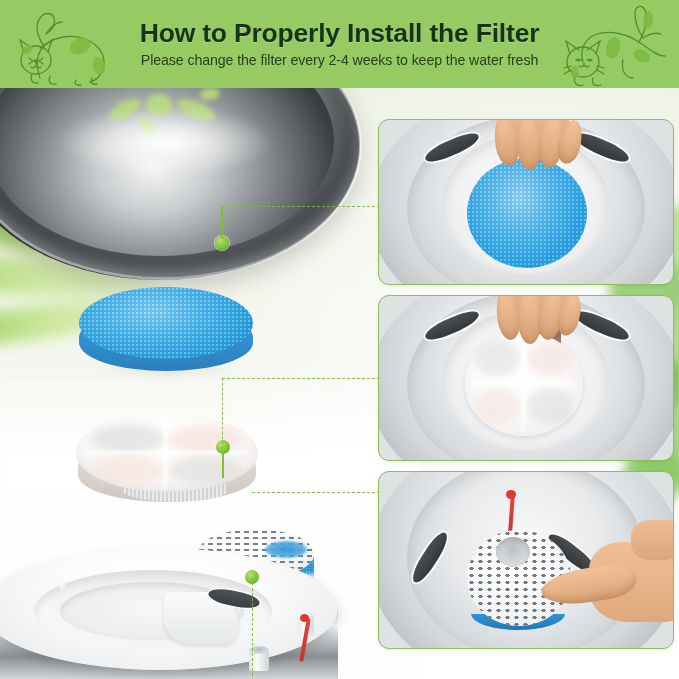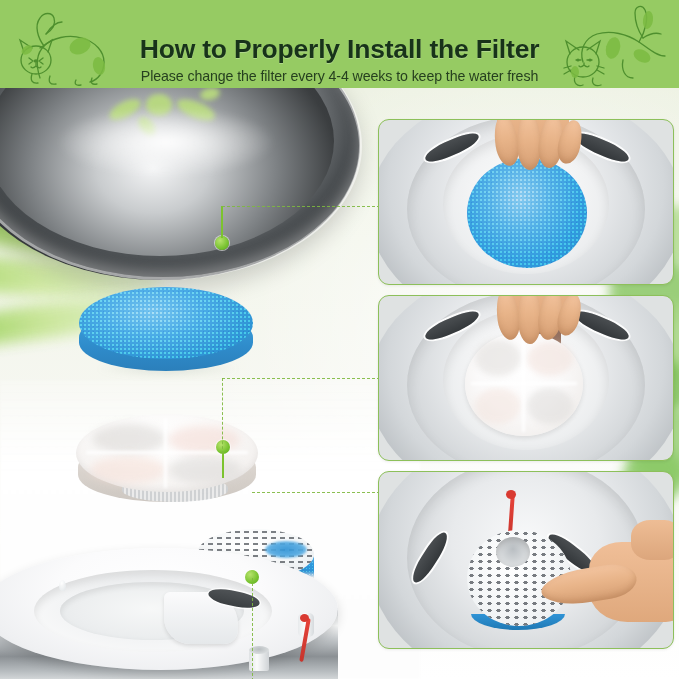--- a/index.html
+++ b/index.html
@@ -13,21 +13,21 @@
     background:#eef2e6;
   }
 
   
   #header{
     position:absolute;left:0;top:0;width:679px;height:88px;
     background:#96cb63;
     overflow:hidden;
   }
   #header-text{
-    position:absolute;left:0;top:16px;width:679px;height:88px;
+    position:absolute;left:0;top:0;width:679px;height:88px;
     display:flex;flex-direction:column;
     align-items:center;justify-content:center;
     text-align:center;
   }
   #title{
     font-size:26.5px;font-weight:bold;color:#18331a;
     letter-spacing:-.2px;line-height:1.05;
     text-shadow:0 1px 0 rgba(255,255,255,.25);
   }
   #subtitle{
@@ -387,21 +387,21 @@
       </g>
       <g fill="#7cbb42" opacity=".85" stroke="none">
         <ellipse cx="74" cy="42" rx="11" ry="8" transform="rotate(-24 74 42)"></ellipse>
         <ellipse cx="93" cy="62" rx="6" ry="9" transform="rotate(-12 93 62)"></ellipse>
         <ellipse cx="21" cy="46" rx="6" ry="4" transform="rotate(-34 21 46)"></ellipse>
       </g>
     </svg>
 
     <div id="header-text">
       <div id="title">How to Properly Install the Filter</div>
-      <div id="subtitle">Please change the filter every 4-4 weeks to keep the water fresh</div>
+      <div id="subtitle">Please change the filter every 2-4 weeks to keep the water fresh</div>
     </div>
 
     <svg id="cat-right" class="cat" viewBox="0 0 124 84">
       <g fill="none" stroke="#4e8f2e" stroke-width="1.3" stroke-linecap="round">
         <path d="M30 58 C26 46 32 34 44 30 C58 26 74 30 86 38 C96 45 104 52 112 52"></path>
         <path d="M86 38 C92 28 96 14 92 6 C89 0 82 2 82 9 C82 18 86 28 90 34"></path>
         <path d="M90 34 C96 30 102 28 108 30"></path>
         <ellipse cx="30" cy="58" rx="16" ry="15"></ellipse>
         <path d="M17 50 L13 37 L26 46"></path>
         <path d="M43 50 L47 37 L34 46"></path>

